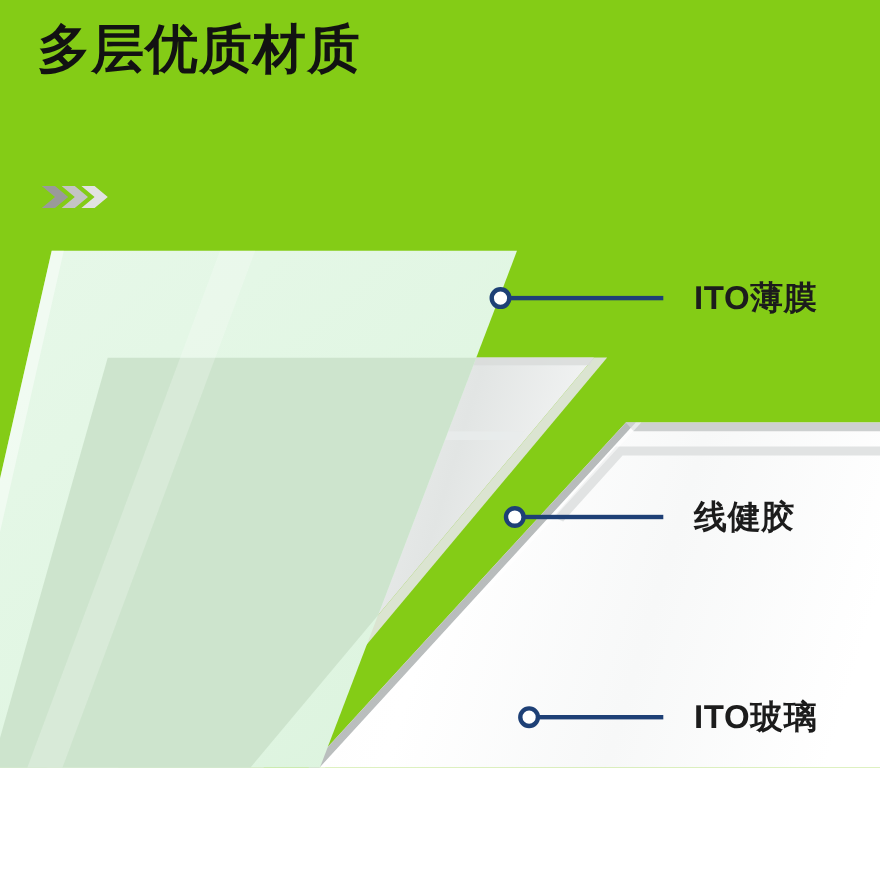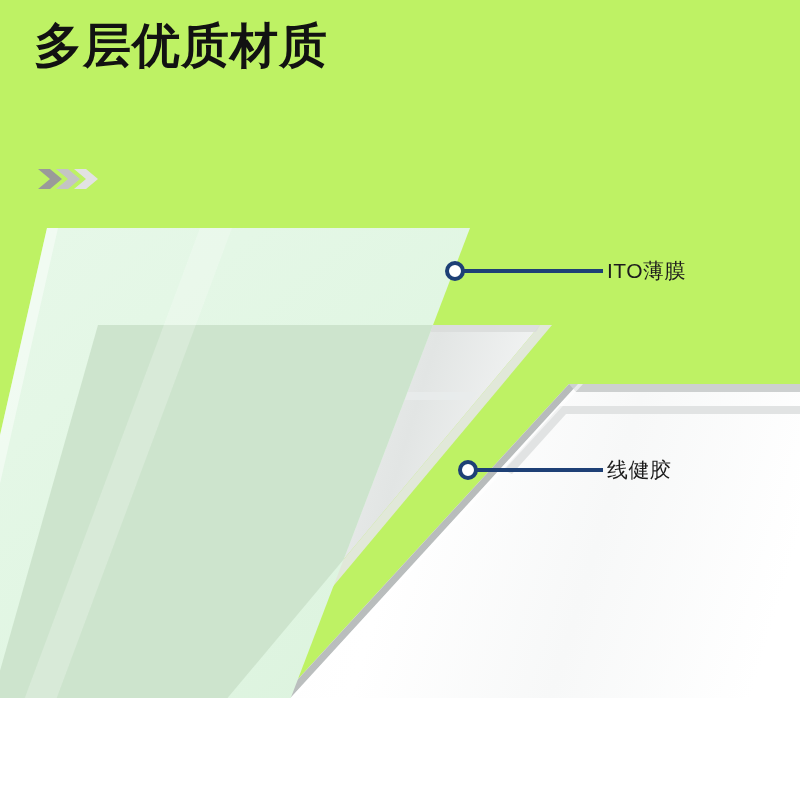--- a/index.html
+++ b/index.html
@@ -9,21 +9,21 @@
     background: #ffffff;
   }
   body {
     font-family: "Liberation Sans", "DejaVu Sans", sans-serif;
   }
 
   .page {
     position: relative;
     width: 800px;
     height: 698px;
-    background: #bef264;
+    background: #84cc16;
     overflow: hidden;
   }
 
   
   .header {
     position: absolute;
     left: 34px;
     top: 18px;
     width: 720px;
   }
@@ -78,25 +78,25 @@
     box-sizing: border-box;
     flex: 0 0 auto;
   }
   .callout-line {
     height: 3.5px;
     background: #1e4076;
     flex: 0 0 auto;
     margin-left: -1px;
   }
   .callout-label {
-    font-size: 21px;
-    font-weight: normal;
+    font-size: 30px;
+    font-weight: bold;
     color: #1c1c1c;
     letter-spacing: 0.5px;
-    margin-left: 4px;
+    margin-left: 28px;
     white-space: nowrap;
   }
 
   #callout-ito-film  { left: 445px; top: 251px; }
   #callout-ito-film .callout-line { width: 139px; }
 
   #callout-glue      { left: 458px; top: 450px; text-align: right; }
   #callout-glue  .callout-line { width: 126px; }
 
   #callout-ito-glass { left: 471px; top: 632px; }
@@ -195,14 +195,19 @@
     <span class="callout-line"></span>
     <span class="callout-label">ITO薄膜</span>
   </div>
 
   <div class="callout" id="callout-glue">
     <span class="callout-dot"></span>
     <span class="callout-line"></span>
     <span class="callout-label">线健胶</span>
   </div>
 
+  <div class="callout" id="callout-ito-glass">
+    <span class="callout-dot"></span>
+    <span class="callout-line"></span>
+    <span class="callout-label">ITO玻璃</span>
+  </div>
 
 </div>
 
 </body></html>

